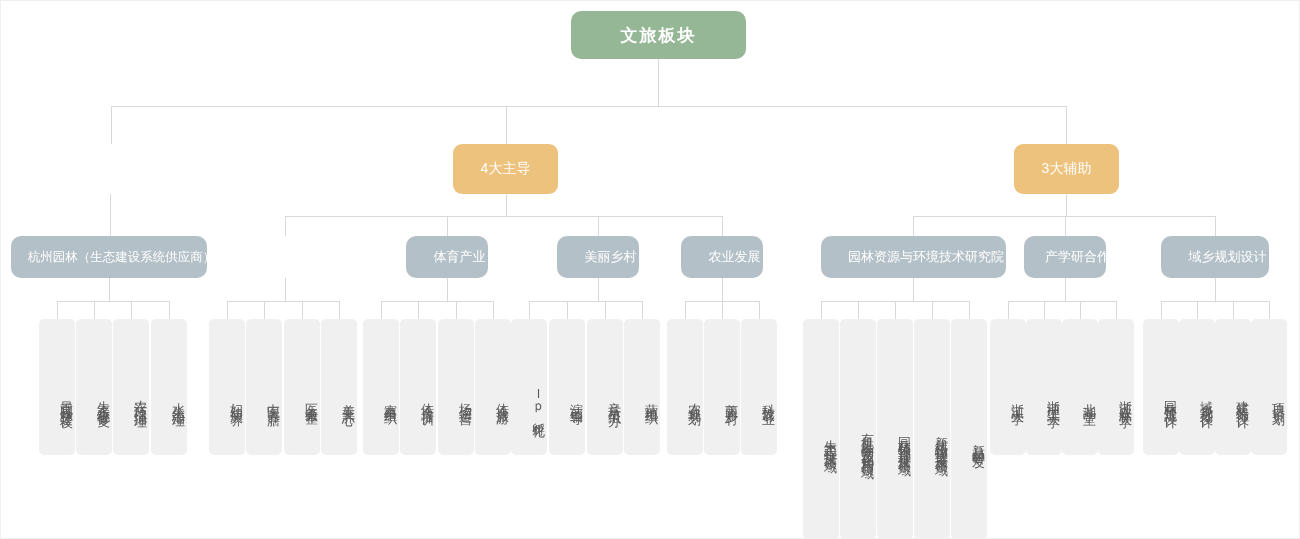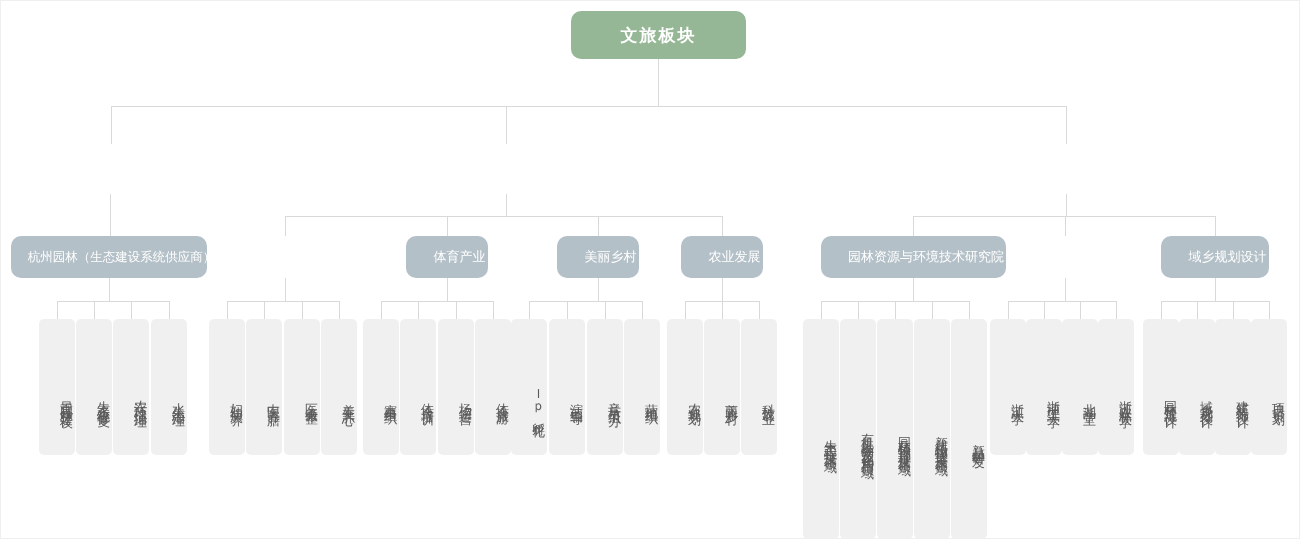--- a/index.html
+++ b/index.html
@@ -36,26 +36,29 @@
   .leaf.tall{height:220px;}
   .line{position:absolute;background:#D9D9D9;}
 </style>
 </head>
 <body>
 
 <div class="canvas">
 
   <div class="node root" style="left:570px;top:10px">文旅板块</div>
 
+  <div class="node branch" style="left:452px;top:143px">4大主导</div>
+  <div class="node branch" style="left:1013px;top:143px">3大辅助</div>
 
   <div class="node cat small" style="left:10px;top:235px;width:196px">杭州园林（生态建设系统供应商）</div>
   <div class="node cat" style="left:405px;top:235px;width:82px">体育产业</div>
   <div class="node cat" style="left:556px;top:235px;width:82px">美丽乡村</div>
   <div class="node cat" style="left:680px;top:235px;width:82px">农业发展</div>
   <div class="node cat" style="left:820px;top:235px;width:185px">园林资源与环境技术研究院</div>
+  <div class="node cat" style="left:1023px;top:235px;width:82px">产学研合作</div>
   <div class="node cat" style="left:1160px;top:235px;width:108px">域乡规划设计</div>
 
   <div class="leaf" style="left:38px">景观园林建设</div>
   <div class="leaf" style="left:75px">生态系统修复</div>
   <div class="leaf" style="left:112px">农污环境治理</div>
   <div class="leaf" style="left:150px">水生态治理</div>
 
   <div class="leaf" style="left:208px">妇幼康养</div>
   <div class="leaf" style="left:245px">中医养膳</div>
   <div class="leaf" style="left:283px">医美微整</div>

